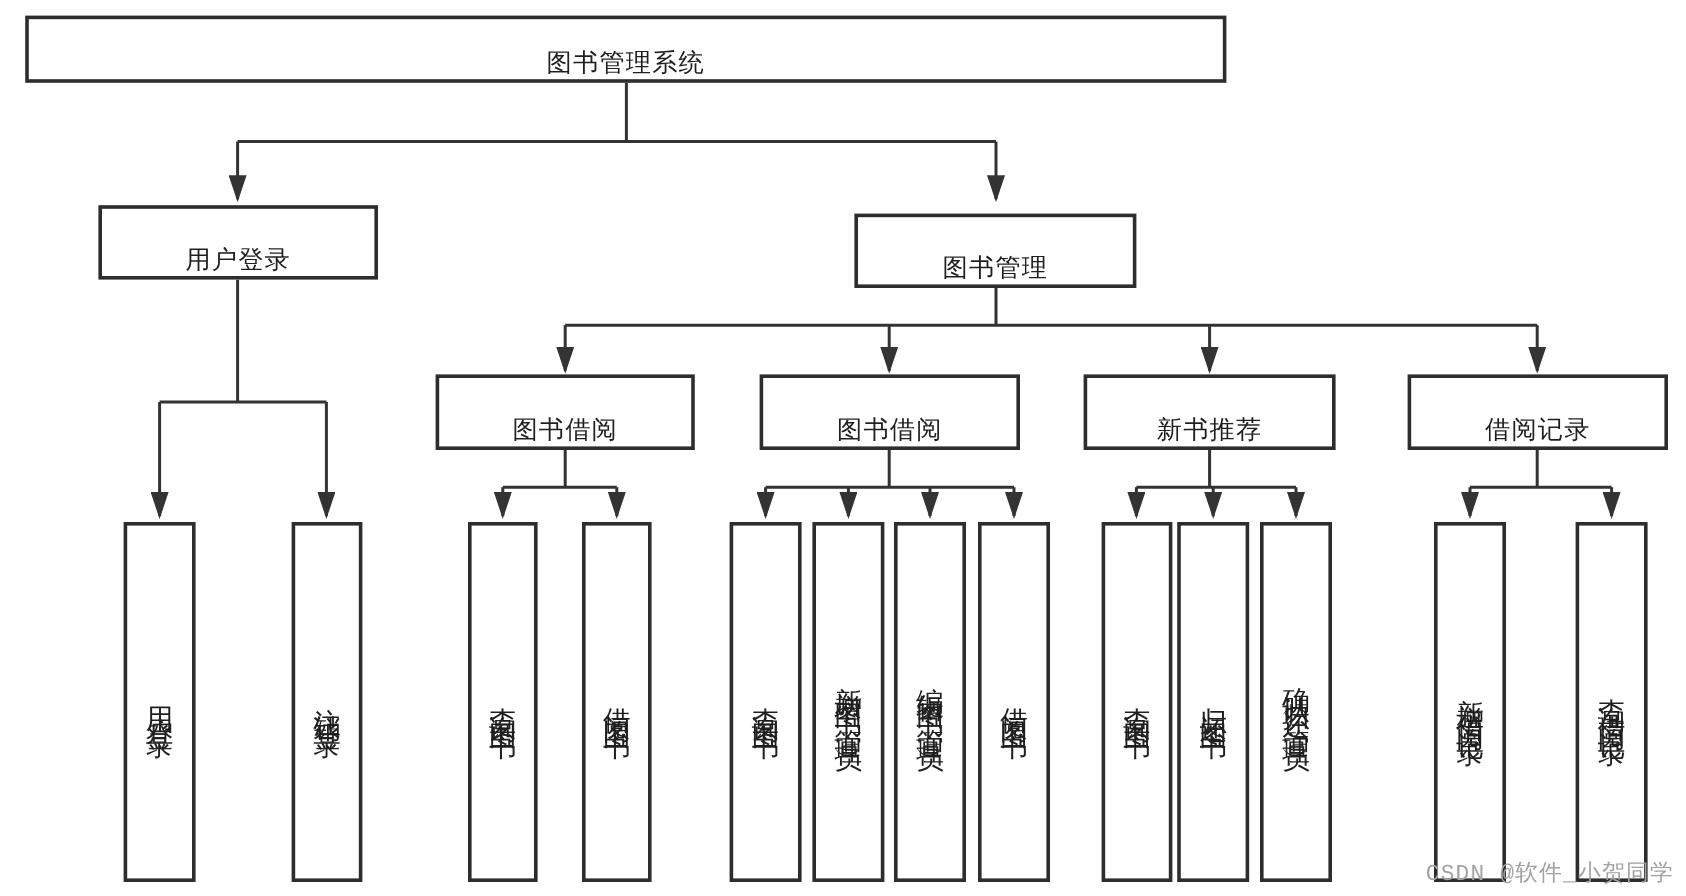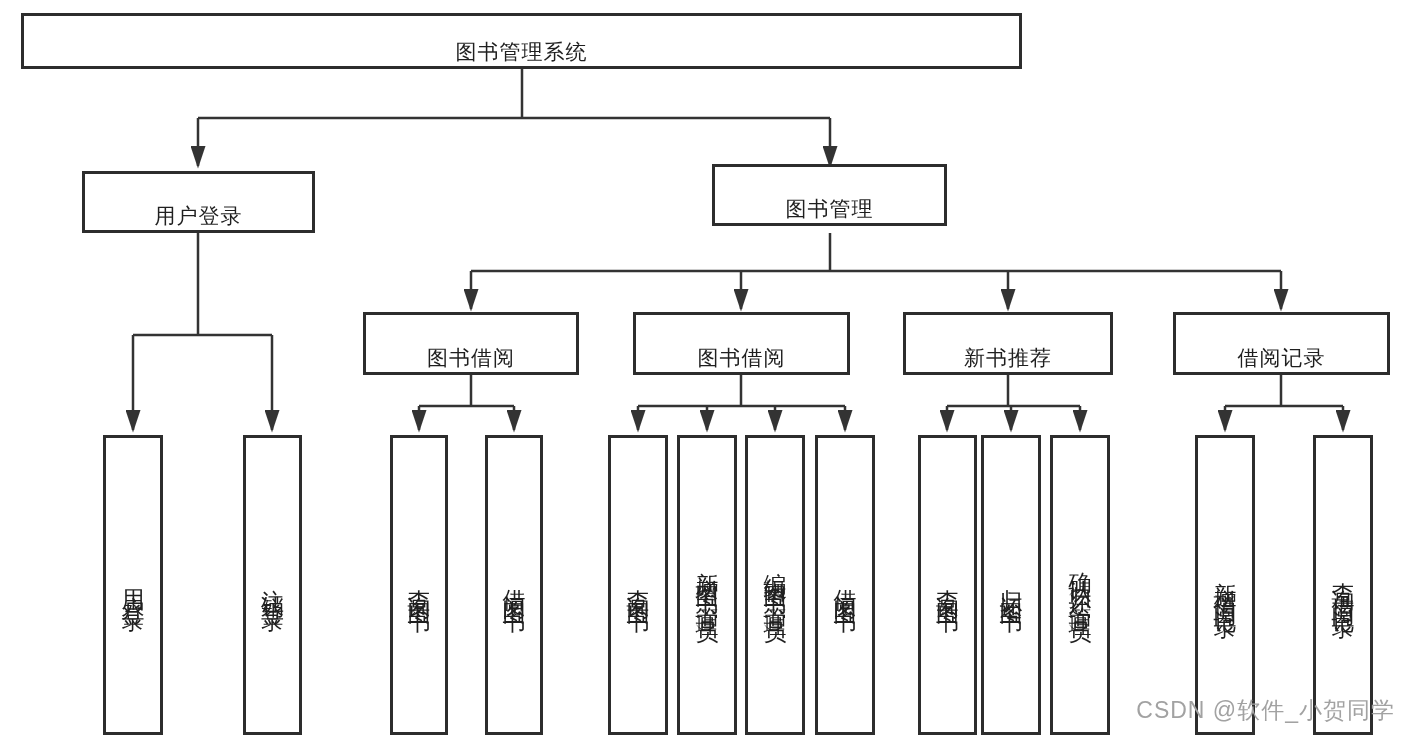--- a/index.html
+++ b/index.html
@@ -21,23 +21,23 @@
     border:3px solid var(--border-color,#2d2d2d);
     display:flex; align-items:center; justify-content:center;
     top:435px; height:300px;
   }
   .vbox .lbl {
     writing-mode:vertical-rl; text-orientation:mixed;
     font-size:23px; letter-spacing:7px; line-height:1;
     color:var(--text-color,#1f1f1f); white-space:nowrap;
   }
   .watermark {
-    position:absolute; right:10px; bottom:21px;
-    font-size:23px; color:var(--wm-color,#a2a2a2); letter-spacing:1px;
-    z-index:5; white-space:nowrap;
+    position:absolute; right:10px; bottom:7px;
+    font-size:19px; color:var(--wm-color,#a2a2a2); letter-spacing:1px;
+    z-index:5; white-space:nowrap;font-family:Liberation Mono, monospace;
   }
 </style>
 </head>
 <body>
 
 <div class="canvas">
 
   <svg class="connectors" viewBox="0 0 1405 747" fill="none">
     <defs>
       <marker id="arrow" markerWidth="9" markerHeight="6" refX="8" refY="3" orient="auto">
@@ -81,21 +81,21 @@
     </g>
   </svg>
 
   <div class="hbox" style="left:21px; top:13px; width:1001px; height:56px;">
     <span class="lbl">图书管理系统</span>
   </div>
 
   <div class="hbox" style="left:82px; top:171px; width:233px; height:62px;">
     <span class="lbl">用户登录</span>
   </div>
-  <div class="hbox" style="left:712px; top:164px; width:235px; height:62px;">
+  <div class="hbox" style="left:712px; top:178px; width:235px; height:62px;">
     <span class="lbl">图书管理</span>
   </div>
 
   <div class="hbox" style="left:363px; top:312px; width:216px; height:63px;">
     <span class="lbl">图书借阅</span>
   </div>
   <div class="hbox" style="left:633px; top:312px; width:217px; height:63px;">
     <span class="lbl">图书借阅</span>
   </div>
   <div class="hbox" style="left:903px; top:312px; width:210px; height:63px;">

